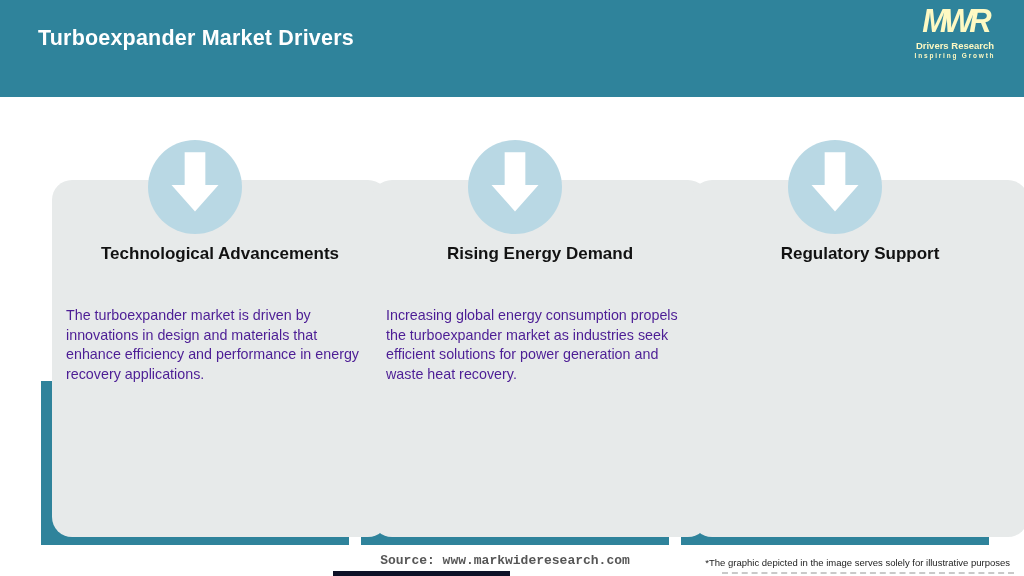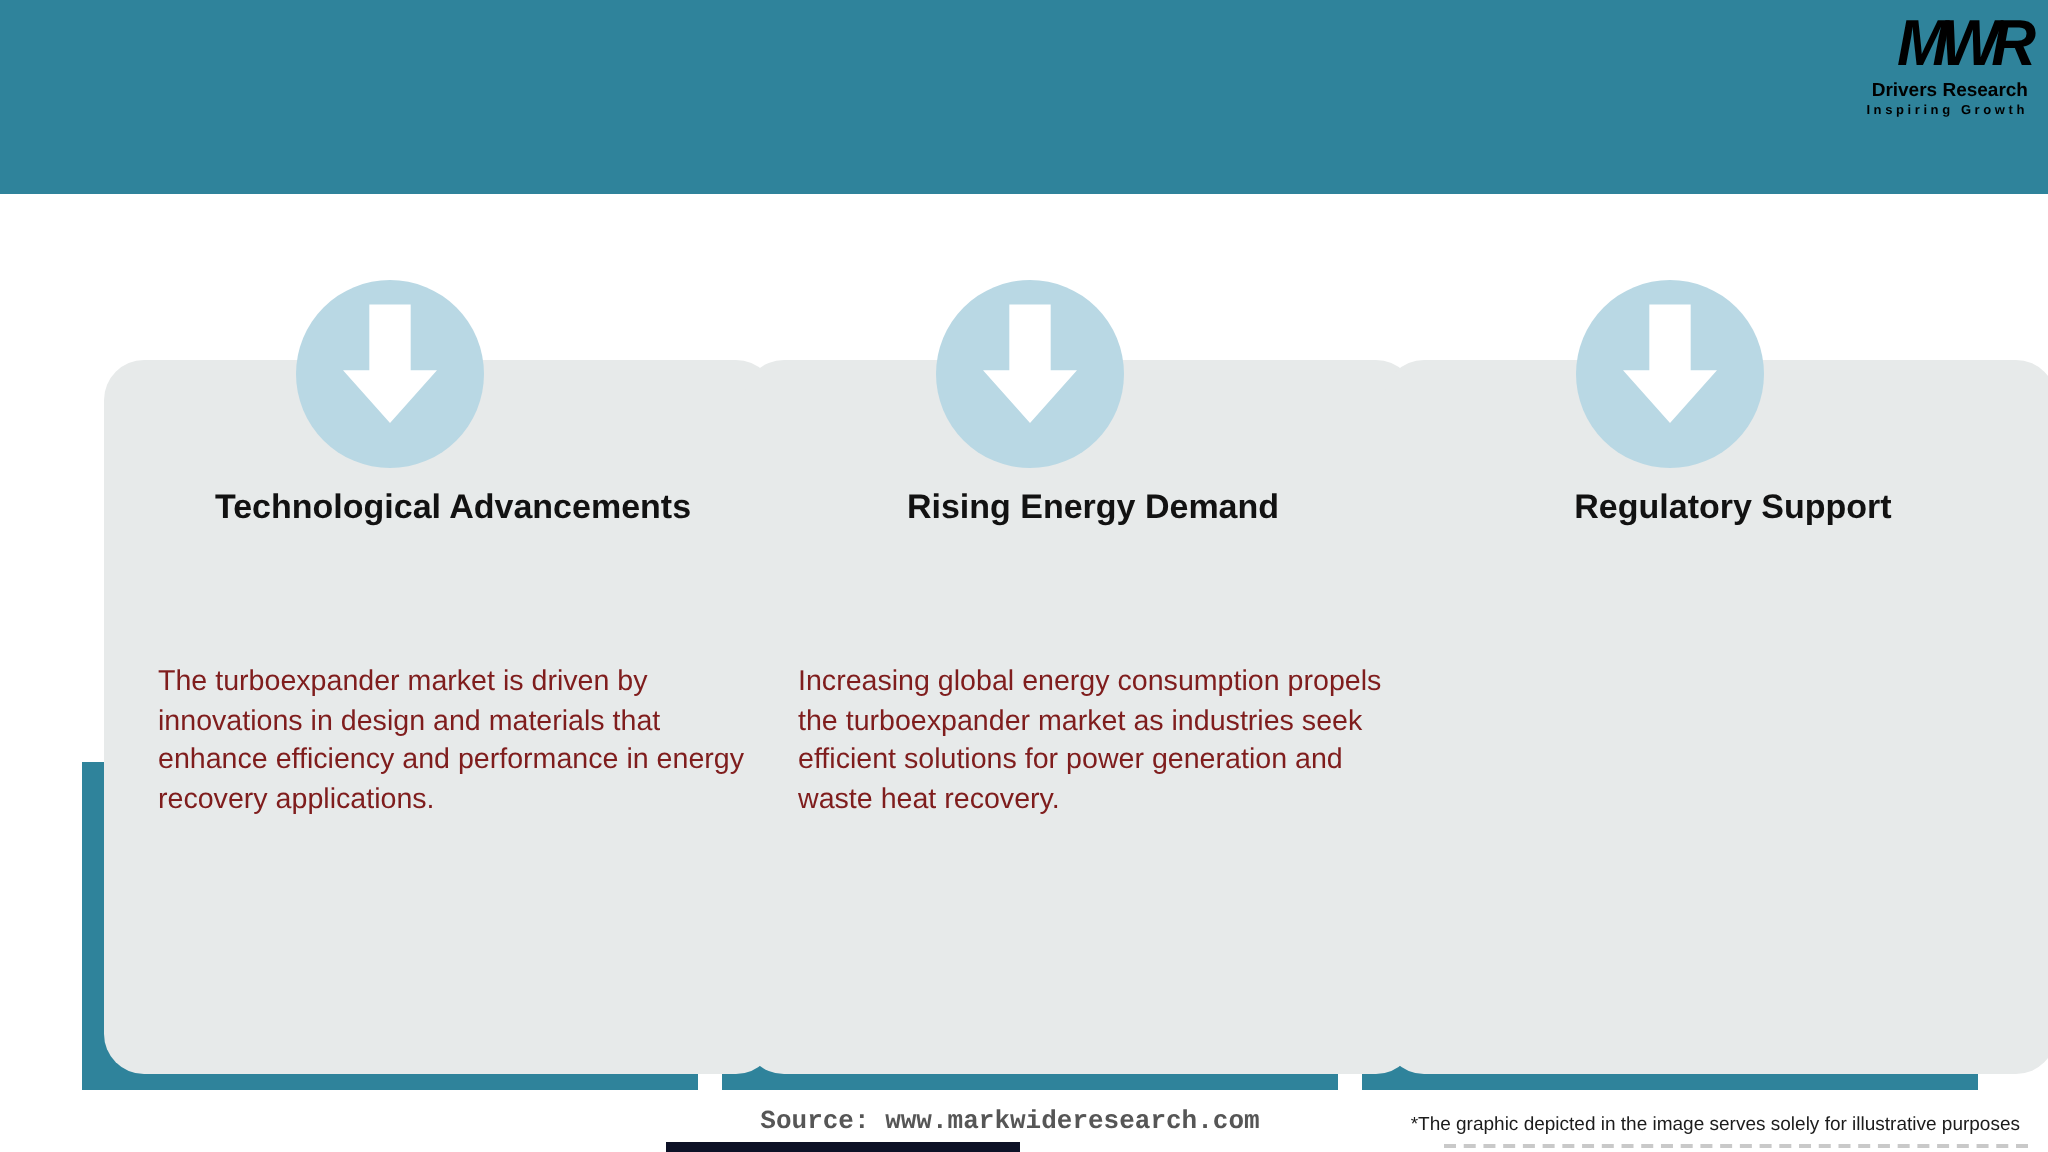--- a/index.html
+++ b/index.html
@@ -13,21 +13,21 @@
   .header {
     position:absolute; left:0; top:0; width:1024px; height:97px;
     background:#2f839b;
   }
   .header-title {
     position:absolute; left:38px; top:26px;
     font-size:21.5px; font-weight:bold; color:#ffffff; letter-spacing:0.2px;
   }
   .logo {
     position:absolute; right:10px; top:6px; width:118px;
-    text-align:right; color:#000000;
+    text-align:center; color:#fef9c3;
   }
   .logo-monogram {
     font-size:31px; font-weight:900; font-style:italic;
     letter-spacing:-4px; line-height:1.05; transform:scaleY(1.05);
     display:block;
   }
   .logo-name { display:block; font-size:9.5px; font-weight:bold; margin-top:1px; }
   .logo-tagline { display:block; font-size:6.5px; font-weight:bold; letter-spacing:1.8px; margin-top:1px; }
 
   
@@ -35,33 +35,33 @@
     position:absolute; top:381px; width:308px; height:164px;
     background:#2f839b;
   }
   .frame-1 { left:41px; }
   .frame-2 { left:361px; }
   .frame-3 { left:681px; }
 
   
   .card {
     position:absolute; top:180px; width:336px; height:357px;
-    background:#e7eaea; border-radius:20px; z-index:2;padding-left:13px;
+    background:#e7eaea; border-radius:20px; z-index:2;
   }
   .card-1 { left:52px; }
   .card-2 { left:372px; }
   .card-3 { left:692px; }
 
   .card-title {
     margin-top:64px; text-align:center;
     font-size:17px; font-weight:bold; color:#121212;
   }
   .card-desc {
-    margin-top:68px; padding:0 14px;
-    font-size:14.3px; line-height:19.5px; color:#7f1d1d;
+    margin-top:42px; padding:0 14px;
+    font-size:14.3px; line-height:19.5px; color:#4c1d95;
     text-align:left;
   }
 
   
   .icon-circle {
     position:absolute; top:140px; width:94px; height:94px;
     background:#b9d8e4; border-radius:50%; z-index:3;
   }
   .icon-circle-1 { left:148px; }
   .icon-circle-2 { left:468px; }
@@ -85,20 +85,21 @@
     position:absolute; left:722px; top:572px; width:292px; height:0;
     border-top:2px dashed #c9c9c9;
   }
 </style>
 </head>
 <body>
 
 <div class="page">
 
   <div class="header">
+    <div class="header-title">Turboexpander Market Drivers</div>
     <div class="logo">
       <span class="logo-monogram">MWR</span>
       <span class="logo-name">Drivers Research</span>
       <span class="logo-tagline">Inspiring Growth</span>
     </div>
   </div>
 
   <div class="frame frame-1"></div>
   <div class="frame frame-2"></div>
   <div class="frame frame-3"></div>

